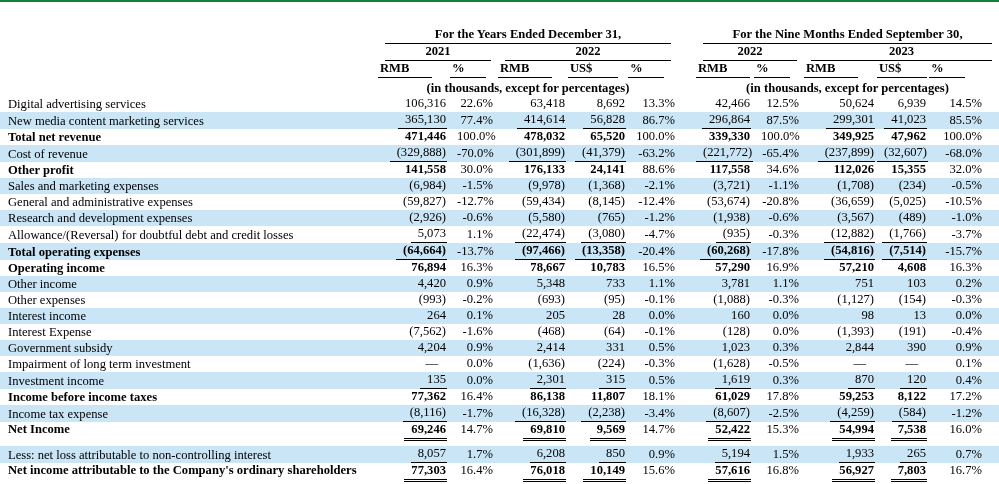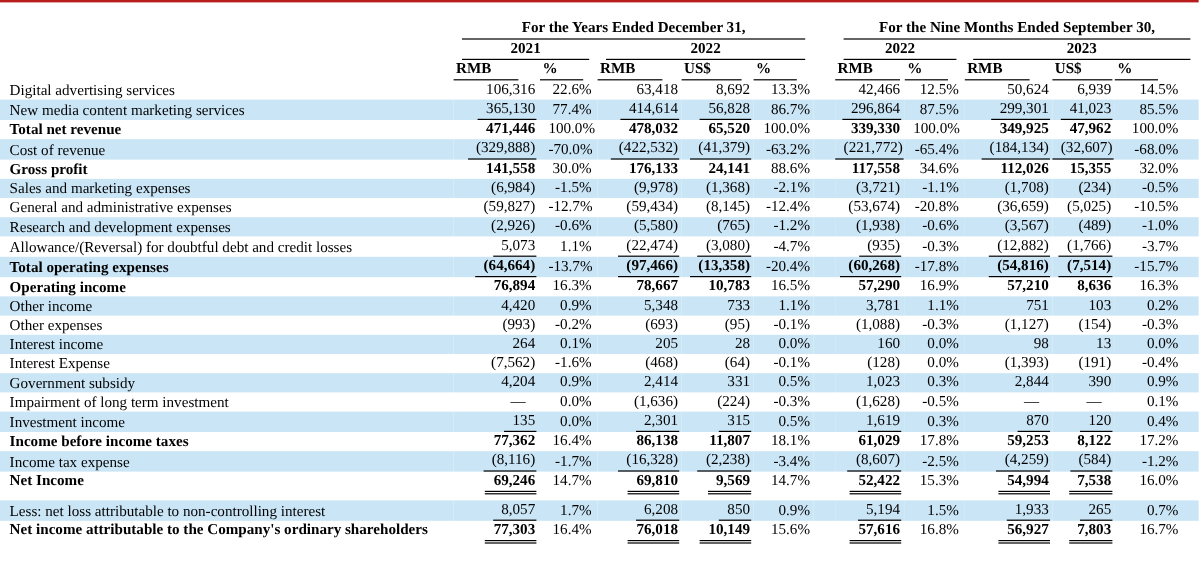--- a/index.html
+++ b/index.html
@@ -5,22 +5,22 @@
   html,body { margin:0; padding:0; background:#ffffff; }
   body {
     width:999px; height:484px; overflow:hidden;
     font-family:"Liberation Serif","DejaVu Serif",serif;
     color:#000;
     -webkit-font-smoothing:antialiased;
   }
   .page {
     box-sizing:border-box;
     width:999px; height:484px;
-    border-top:2px solid #b91c1c;
-    padding-top:10px;
+    border-top:2px solid #15803d;
+    padding-top:21px;
     background:#fff;
   }
   table {
     border-collapse:collapse;
     table-layout:fixed;
     width:999px;
   }
   th, td {
     padding:0; margin:0;
     white-space:nowrap;
@@ -124,20 +124,26 @@
         <th><span class="chl w-rmb">RMB</span></th>
         <th><span class="chl w-usd">US$</span></th>
         <th><span class="chl w-pct">%</span></th>
         <th></th>
         <th><span class="chl w-rmb">RMB</span></th>
         <th><span class="chl w-pct">%</span></th>
         <th><span class="chl w-rmb">RMB</span></th>
         <th><span class="chl w-usd">US$</span></th>
         <th><span class="chl w-pct">%</span></th>
       </tr>
+      <tr class="r-note">
+        <th></th>
+        <th colspan="5">(in thousands, except for percentages)</th>
+        <th></th>
+        <th colspan="5">(in thousands, except for percentages)</th>
+      </tr>
     </thead>
     <tbody id="table-body">
         <tr>
           <td class="lbl">Digital advertising services</td>
           <td class="amt c1"><span class="v">106,316</span></td>
           <td class="pct c2"><span class="v">22.6%</span></td>
           <td class="amt c3"><span class="v">63,418</span></td>
           <td class="amt c4"><span class="v">8,692</span></td>
           <td class="pct c5"><span class="v">13.3%</span></td>
           <td></td>
@@ -172,32 +178,32 @@
           <td class="amt c6"><span class="v">339,330</span></td>
           <td class="pct c7"><span class="v">100.0%</span></td>
           <td class="amt c8"><span class="v">349,925</span></td>
           <td class="amt c9"><span class="v">47,962</span></td>
           <td class="pct c10"><span class="v">100.0%</span></td>
         </tr>
         <tr class="shade">
           <td class="lbl">Cost of revenue</td>
           <td class="amt c1"><span class="v u">(329,888)</span></td>
           <td class="pct c2"><span class="v">-70.0%</span></td>
-          <td class="amt c3"><span class="v u">(422,532)</span></td>
+          <td class="amt c3"><span class="v u">(301,899)</span></td>
           <td class="amt c4"><span class="v u">(41,379)</span></td>
           <td class="pct c5"><span class="v">-63.2%</span></td>
           <td></td>
           <td class="amt c6"><span class="v u">(221,772)</span></td>
           <td class="pct c7"><span class="v">-65.4%</span></td>
-          <td class="amt c8"><span class="v u">(184,134)</span></td>
+          <td class="amt c8"><span class="v u">(237,899)</span></td>
           <td class="amt c9"><span class="v u">(32,607)</span></td>
           <td class="pct c10"><span class="v">-68.0%</span></td>
         </tr>
         <tr class="b">
-          <td class="lbl">Gross profit</td>
+          <td class="lbl">Other profit</td>
           <td class="amt c1"><span class="v">141,558</span></td>
           <td class="pct c2"><span class="v">30.0%</span></td>
           <td class="amt c3"><span class="v">176,133</span></td>
           <td class="amt c4"><span class="v">24,141</span></td>
           <td class="pct c5"><span class="v">88.6%</span></td>
           <td></td>
           <td class="amt c6"><span class="v">117,558</span></td>
           <td class="pct c7"><span class="v">34.6%</span></td>
           <td class="amt c8"><span class="v">112,026</span></td>
           <td class="amt c9"><span class="v">15,355</span></td>
@@ -277,21 +283,21 @@
           <td class="lbl">Operating income</td>
           <td class="amt c1"><span class="v">76,894</span></td>
           <td class="pct c2"><span class="v">16.3%</span></td>
           <td class="amt c3"><span class="v">78,667</span></td>
           <td class="amt c4"><span class="v">10,783</span></td>
           <td class="pct c5"><span class="v">16.5%</span></td>
           <td></td>
           <td class="amt c6"><span class="v">57,290</span></td>
           <td class="pct c7"><span class="v">16.9%</span></td>
           <td class="amt c8"><span class="v">57,210</span></td>
-          <td class="amt c9"><span class="v">8,636</span></td>
+          <td class="amt c9"><span class="v">4,608</span></td>
           <td class="pct c10"><span class="v">16.3%</span></td>
         </tr>
         <tr class="shade">
           <td class="lbl">Other income</td>
           <td class="amt c1"><span class="v">4,420</span></td>
           <td class="pct c2"><span class="v">0.9%</span></td>
           <td class="amt c3"><span class="v">5,348</span></td>
           <td class="amt c4"><span class="v">733</span></td>
           <td class="pct c5"><span class="v">1.1%</span></td>
           <td></td>

